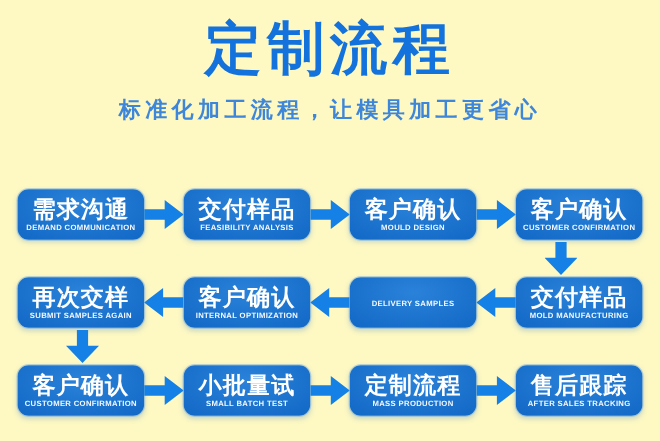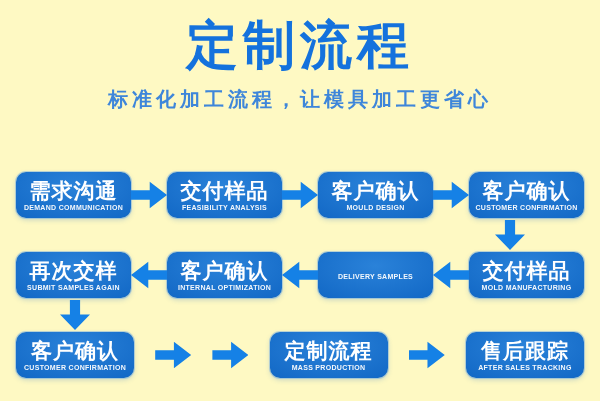--- a/index.html
+++ b/index.html
@@ -165,20 +165,24 @@
     </div>
 
     <div class="v-arrow v-arrow-left"></div>
 
     <div class="flow-row row-2">
       <div class="step-box">
         <div class="step-zh">客户确认</div>
         <div class="step-en">CUSTOMER CONFIRMATION</div>
       </div>
       <div class="h-arrow arrow-right"></div>
+      <div class="step-box">
+        <div class="step-zh">小批量试</div>
+        <div class="step-en">SMALL BATCH TEST</div>
+      </div>
       <div class="h-arrow arrow-right"></div>
       <div class="step-box">
         <div class="step-zh">定制流程</div>
         <div class="step-en">MASS PRODUCTION</div>
       </div>
       <div class="h-arrow arrow-right"></div>
       <div class="step-box">
         <div class="step-zh">售后跟踪</div>
         <div class="step-en">AFTER SALES TRACKING</div>
       </div>

